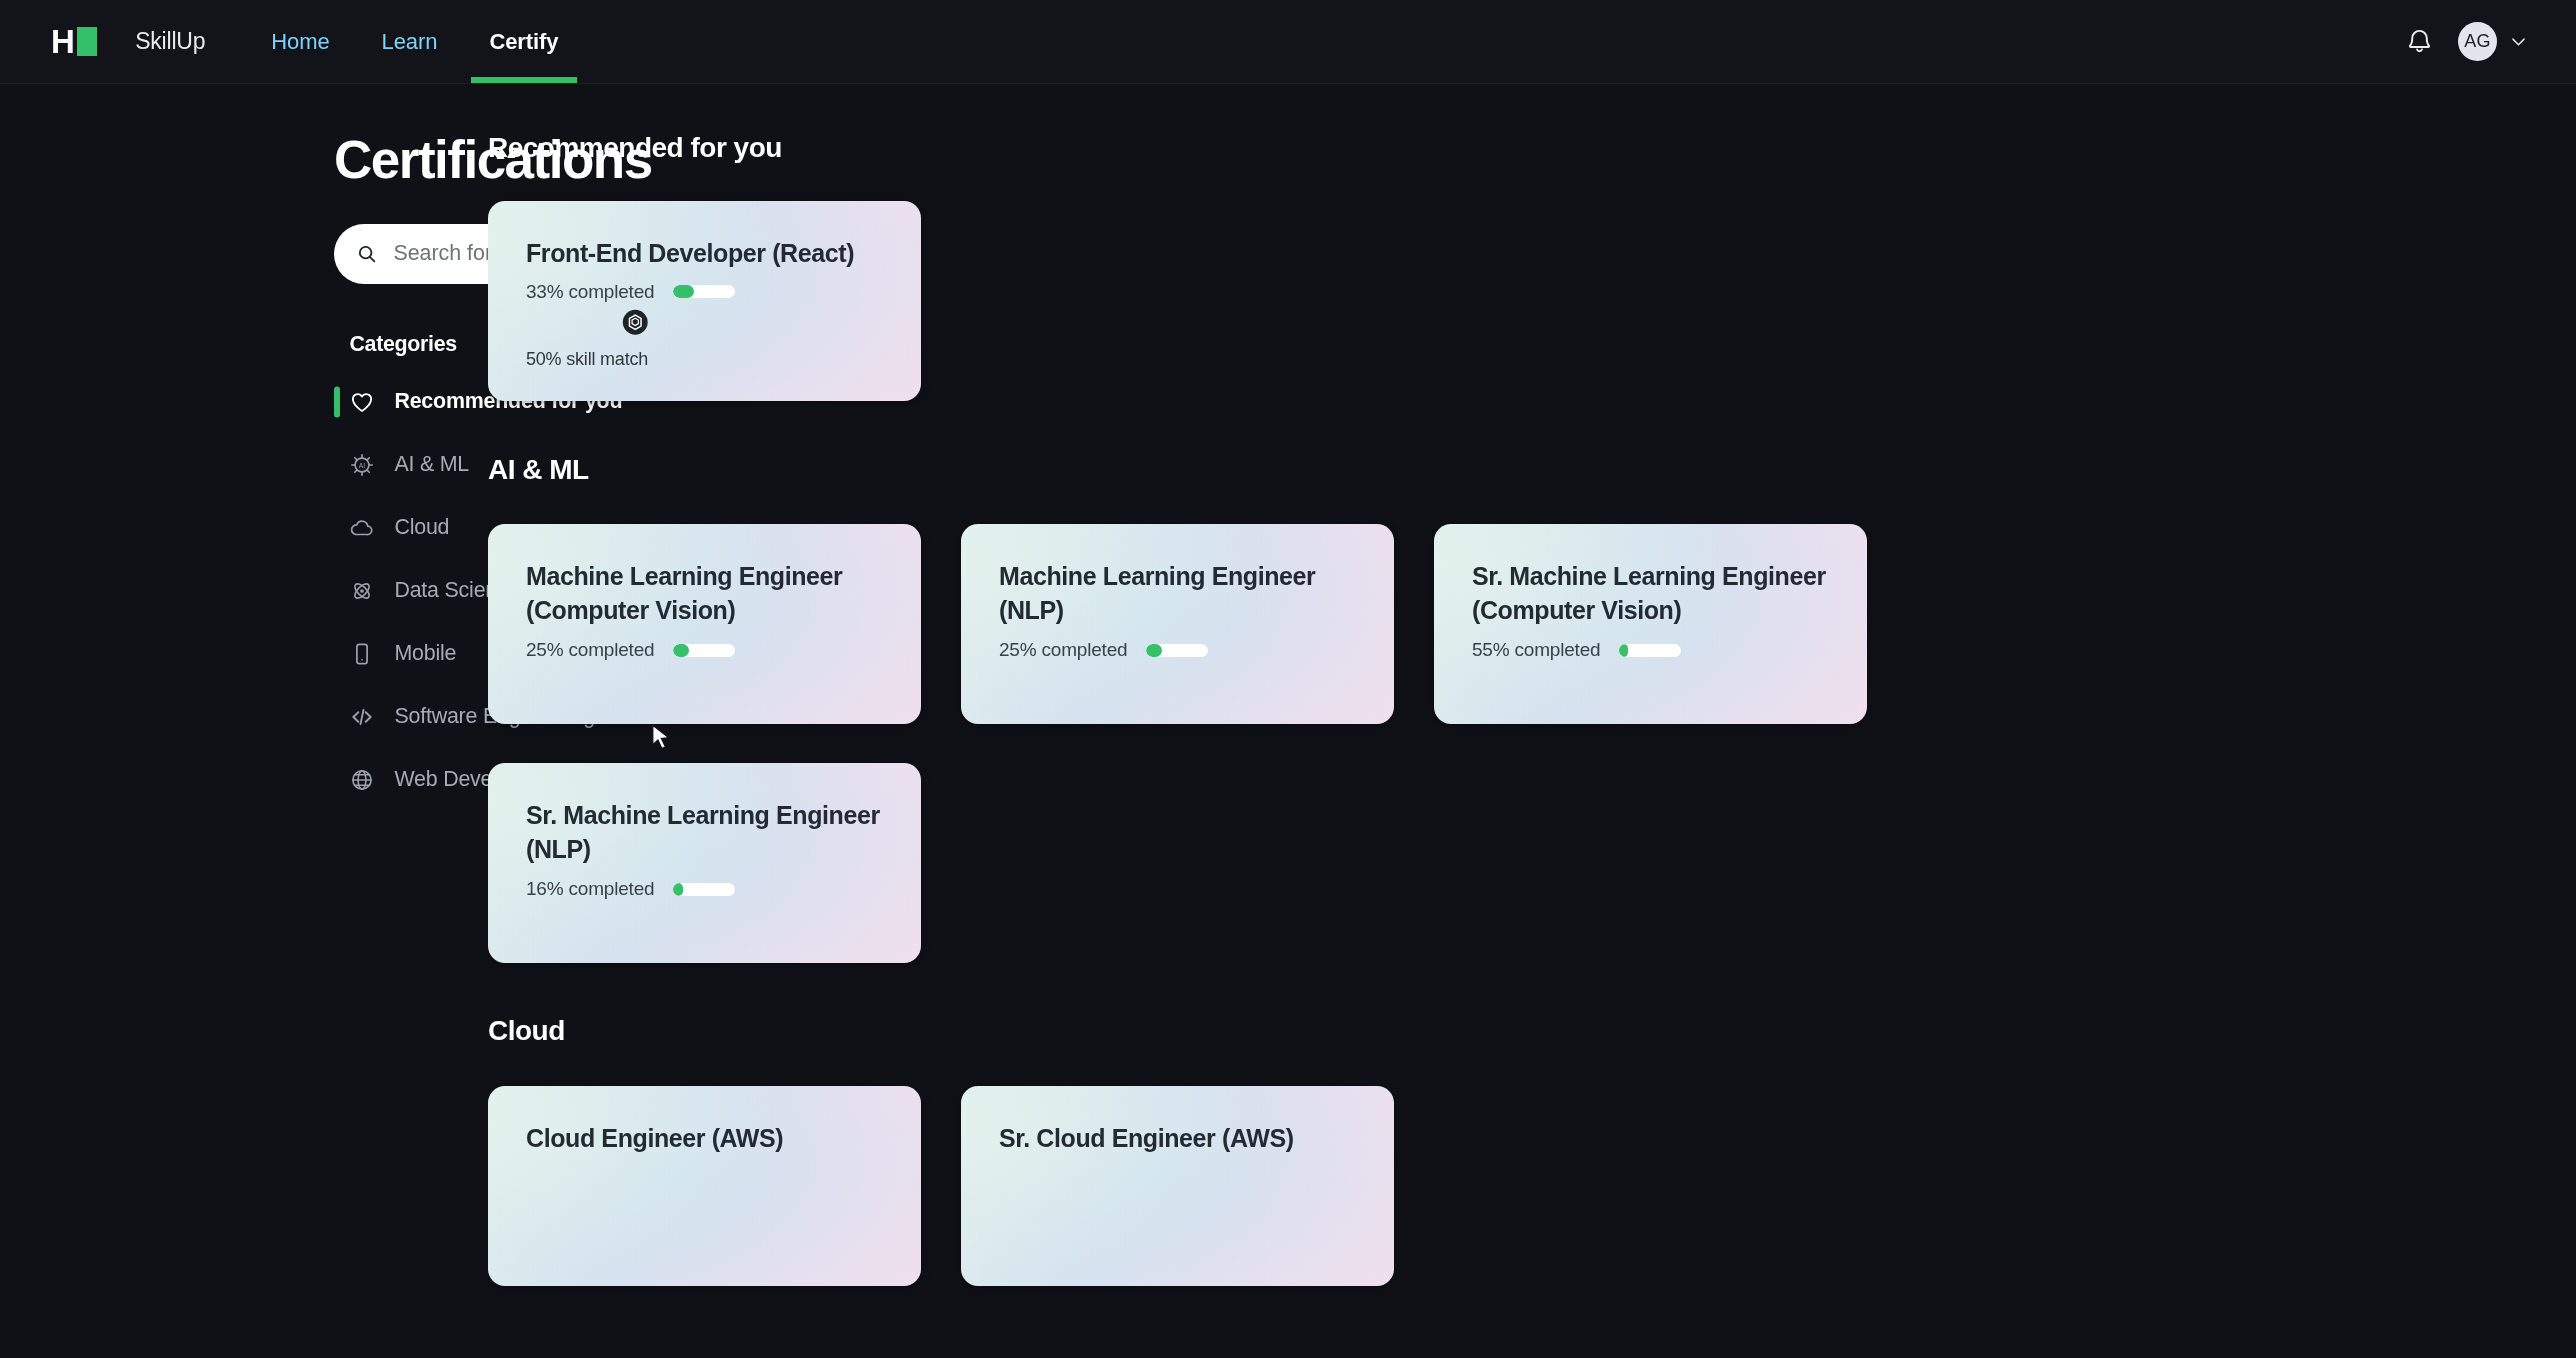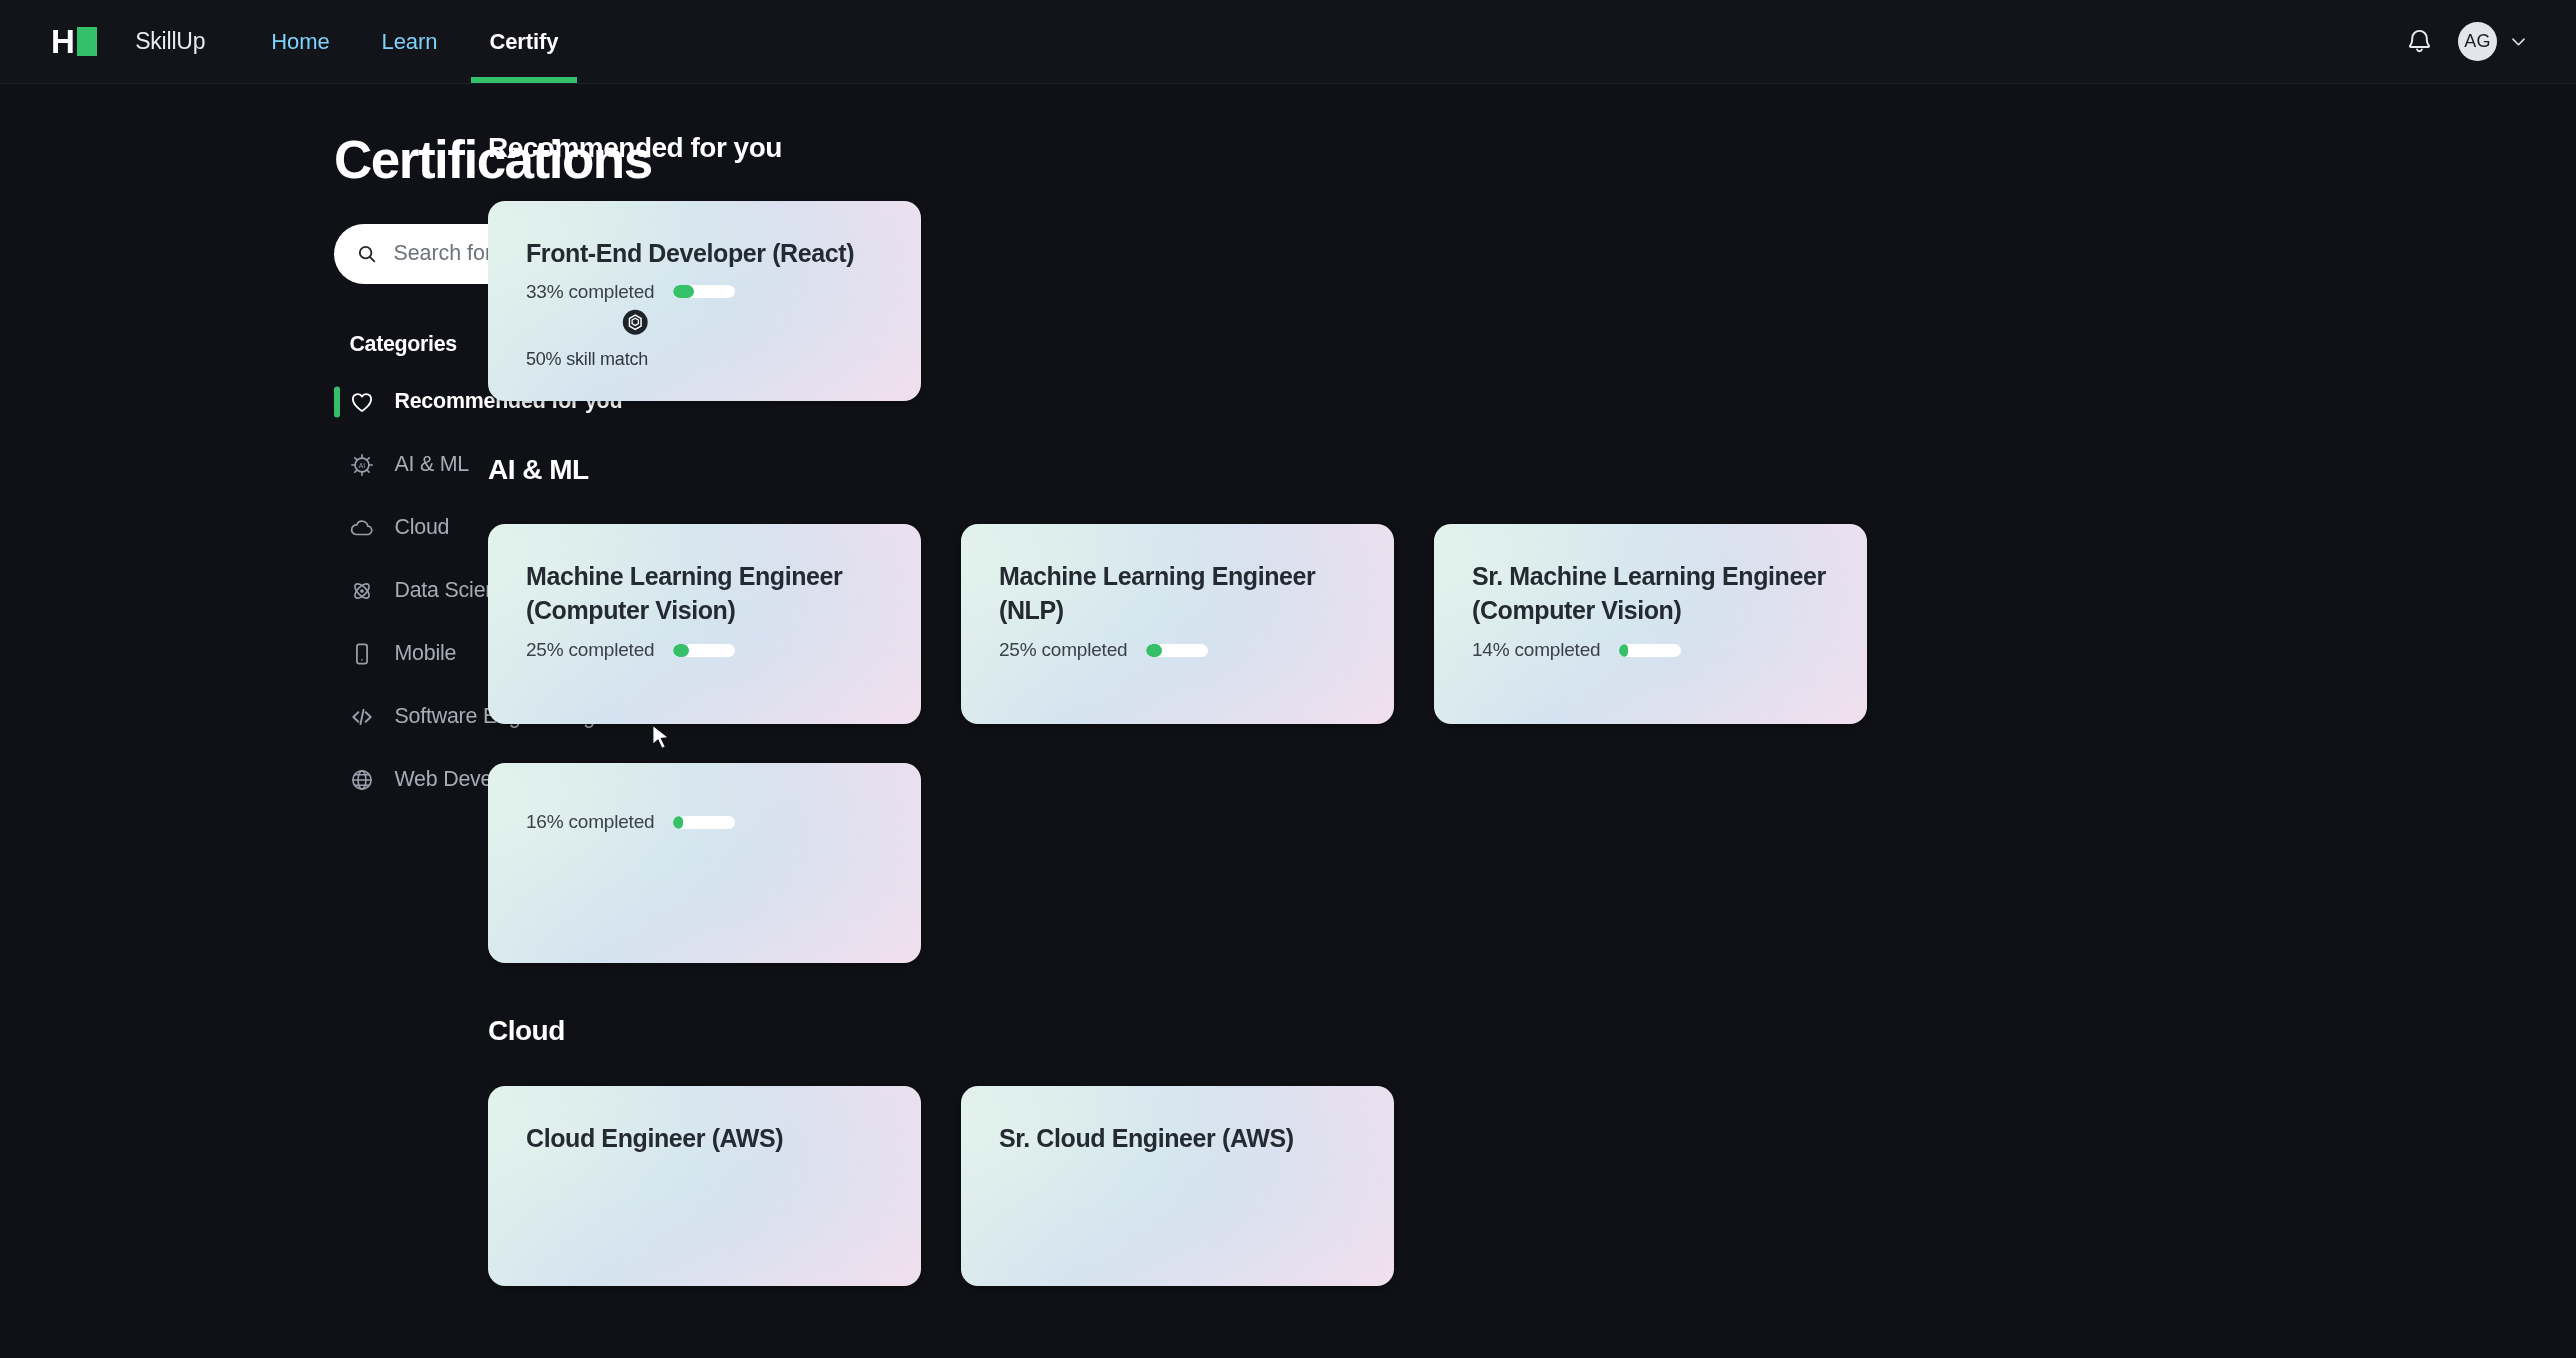--- a/index.html
+++ b/index.html
@@ -473,28 +473,29 @@
             <span class="progress-text">25% completed</span>
             <div class="progress-track">
               <div class="progress-fill" style="width: 25%;"></div>
             </div>
           </div>
         </div>
 
         <div class="card">
           <div class="card-title">Sr. Machine Learning Engineer (Computer Vision)</div>
           <div class="card-progress">
-            <span class="progress-text">14% completed</span>
+            <span class="progress-text">55% completed</span>
             <div class="progress-track">
               <div class="progress-fill" style="width: 14%;"></div>
             </div>
           </div>
         </div>
 
         <div class="card">
+          <div class="card-title">Sr. Machine Learning Engineer (NLP)</div>
           <div class="card-progress">
             <span class="progress-text">16% completed</span>
             <div class="progress-track">
               <div class="progress-fill" style="width: 16%;"></div>
             </div>
           </div>
         </div>
 
       </div>
     </section>

